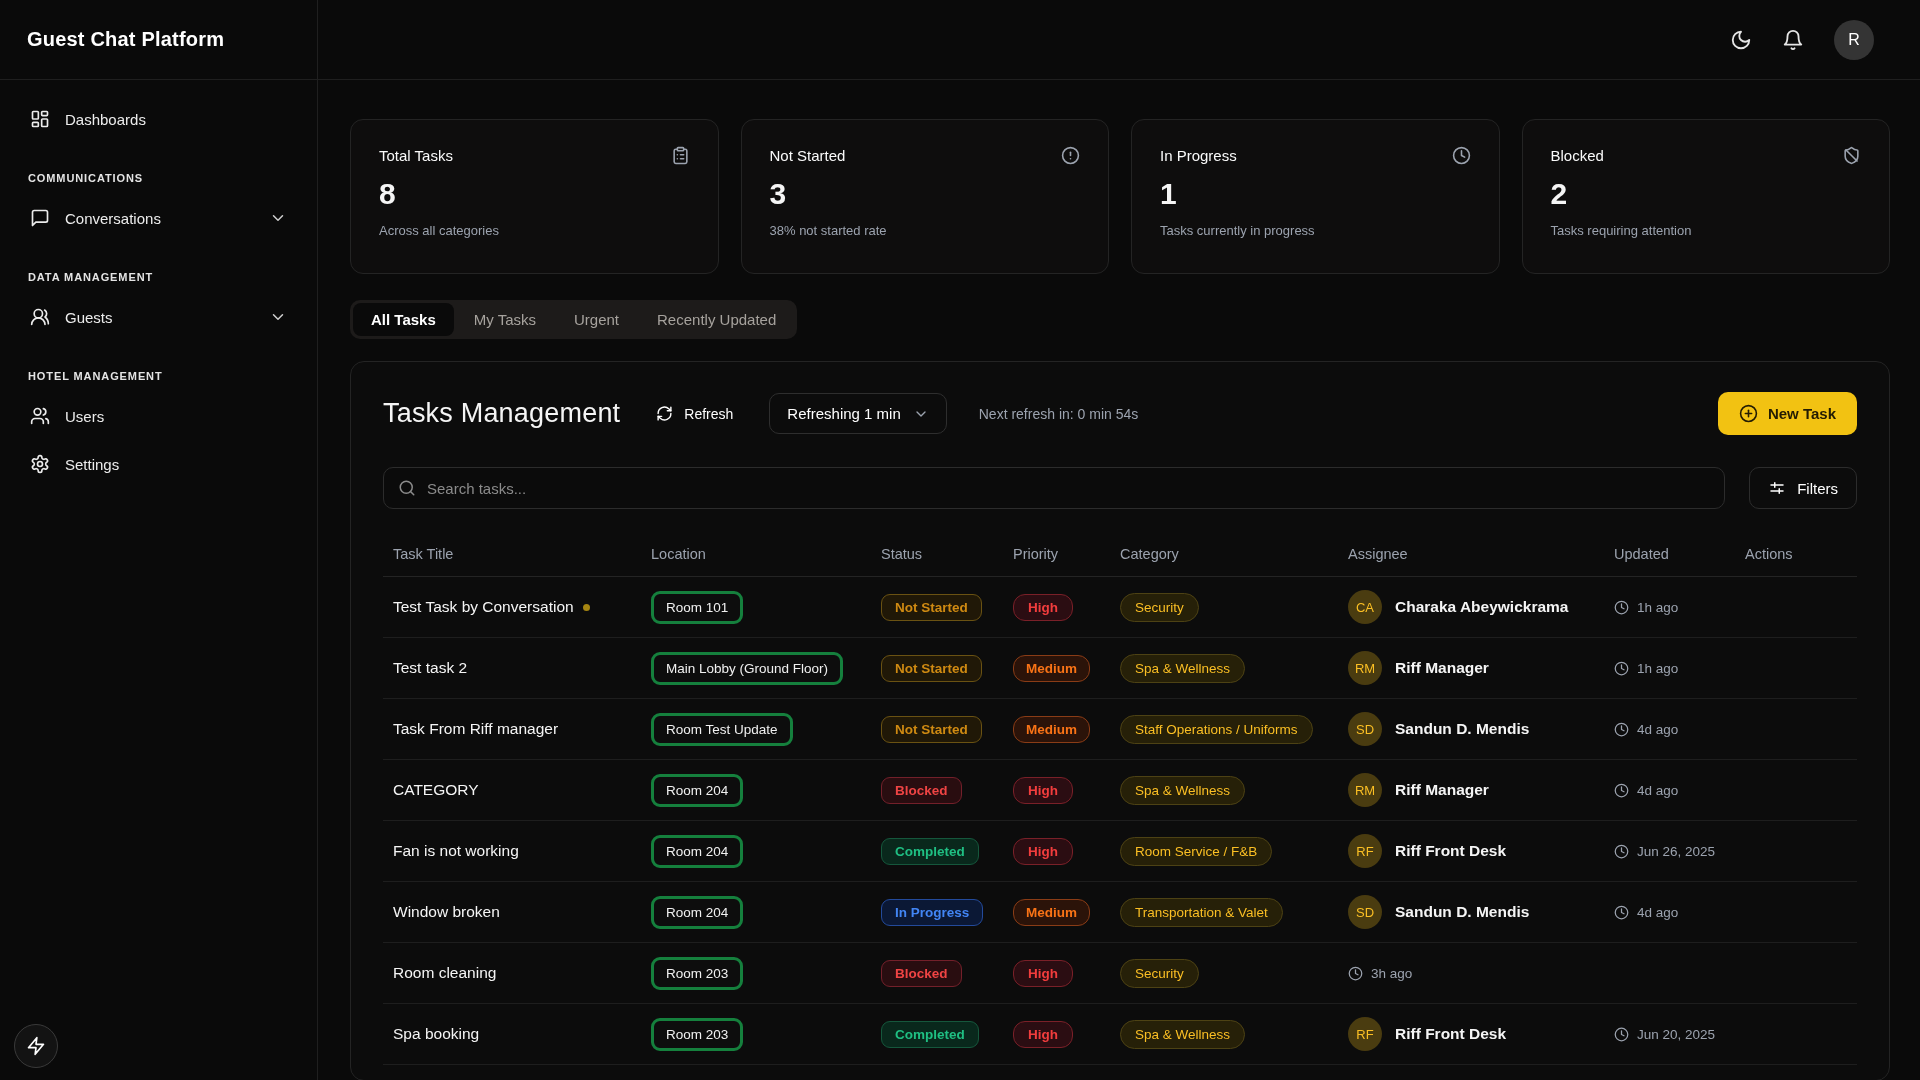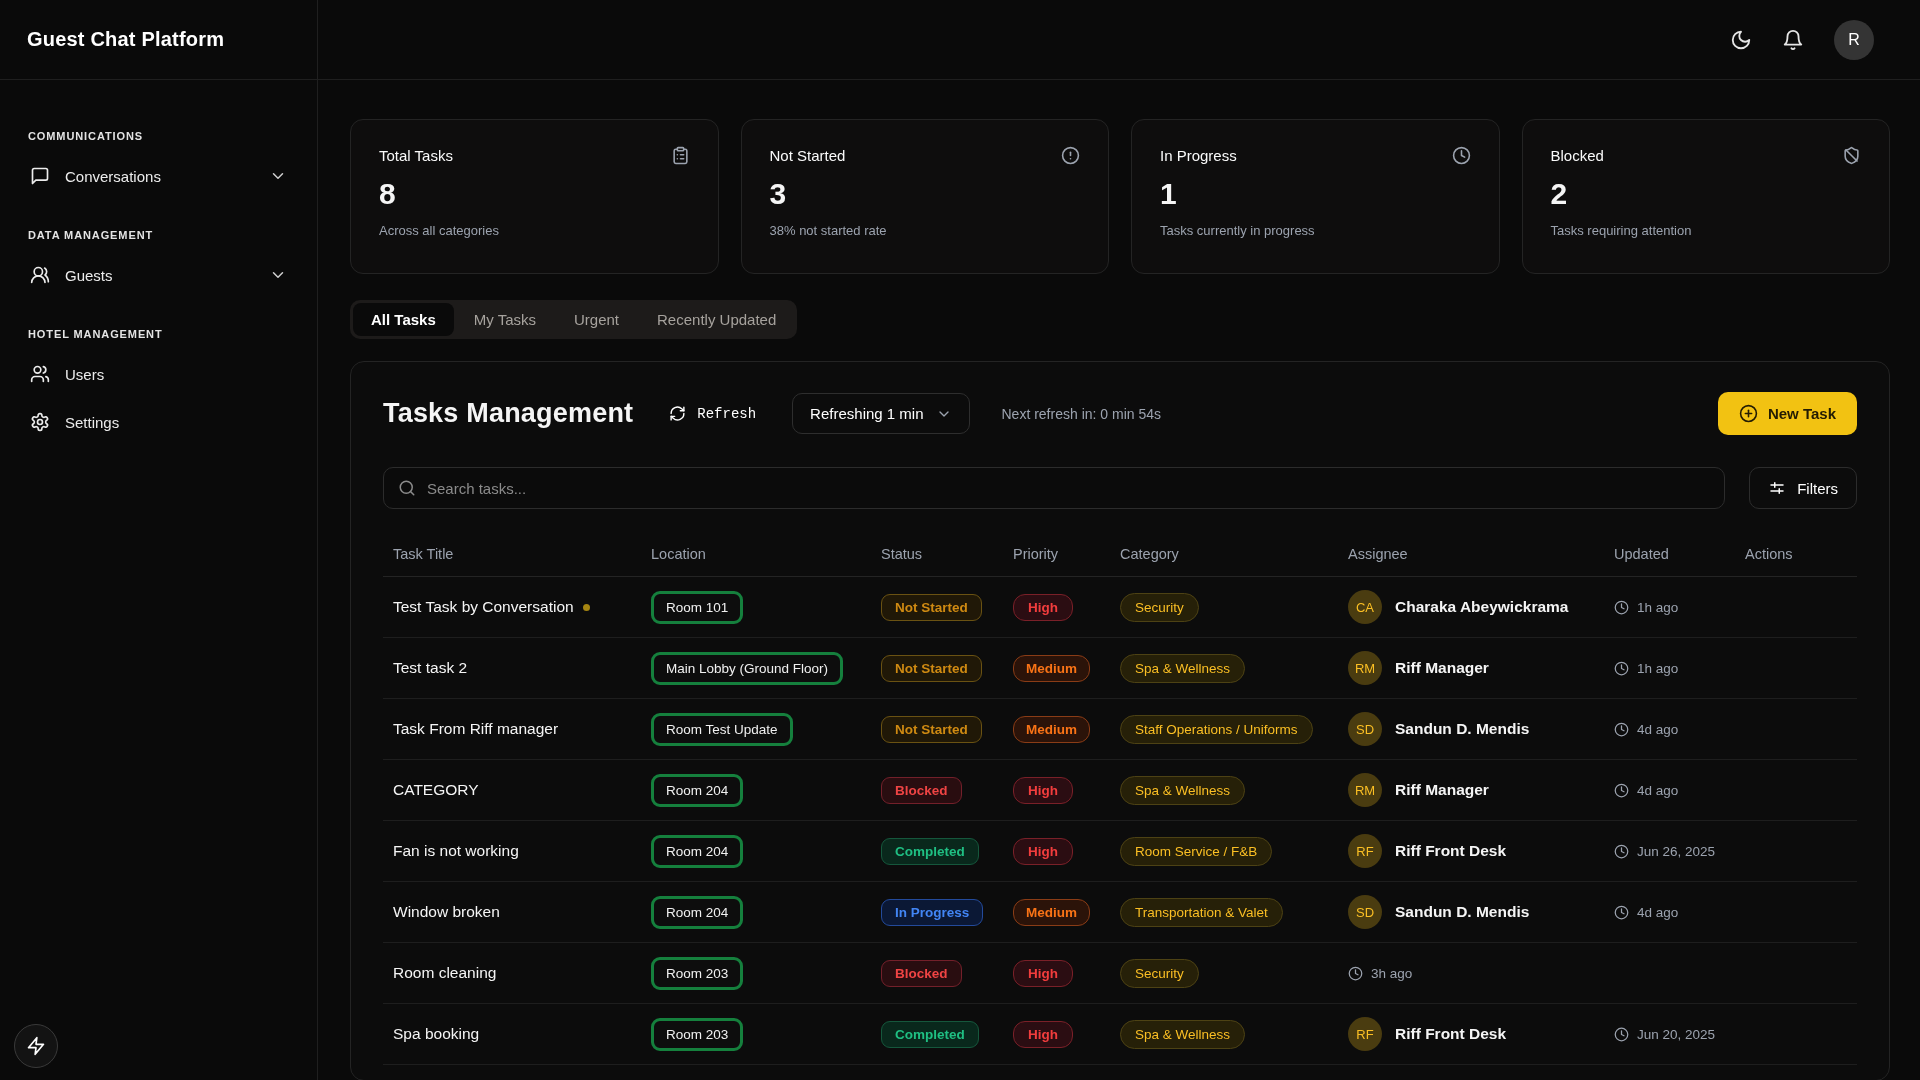--- a/index.html
+++ b/index.html
@@ -31,22 +31,22 @@
   .card-head svg{color:#9ca3af}
   .card-value{font-size:30px;font-weight:bold;margin-top:12px}
   .card-sub{font-size:13px;color:#9ca3af;margin-top:12px}
 
   .tabsbar{display:inline-flex;background:#1d1b1a;border-radius:10px;padding:3px;margin-top:26px;gap:2px}
   .tab{border:none;background:transparent;color:#a6a29d;font-size:15px;padding:8px 18px;border-radius:8px;font-family:inherit;cursor:pointer}
   .tab.active{background:#0a0a0a;color:#fff;font-weight:bold}
 
   .panel{margin-top:22px;background:#0c0c0c;border:1px solid #242424;border-radius:14px;padding:30px 32px;height:720px}
   .panel-head{display:flex;align-items:center}
-  .panel-title{font-size:27px;font-weight:bold;letter-spacing:.2px}
-  .refresh-btn{display:flex;align-items:center;gap:11px;margin-left:36px;background:none;border:none;color:#fff;font-size:14px;font-family:Liberation Mono, monospace;cursor:pointer}
+  .panel-title{font-size:27px;font-weight:normal;letter-spacing:.2px}
+  .refresh-btn{display:flex;align-items:center;gap:11px;margin-left:36px;background:none;border:none;color:#fff;font-size:14px;font-family:Liberation Sans, sans-serif;cursor:pointer}
   .interval-btn{display:flex;align-items:center;gap:12px;margin-left:36px;border:1px solid #2e2e2e;border-radius:10px;padding:11px 17px;font-size:15px;background:transparent;color:#fff;font-family:inherit;cursor:pointer}
   .interval-btn .chev2{color:#9ca3af;display:flex}
   .next-refresh{margin-left:32px;color:#9ca3af;font-size:14px}
   .newtask-btn{margin-left:auto;display:flex;align-items:center;gap:10px;background:#f2c212;color:#231c03;font-size:15px;font-weight:600;border:none;border-radius:10px;padding:12px 21px;font-family:inherit;cursor:pointer}
 
   .search-row{display:flex;margin-top:32px;gap:24px}
   .search-box{flex:1;display:flex;align-items:center;gap:11px;border:1px solid #2c2c2c;border-radius:10px;padding:0 14px;height:42px;background:#0b0b0b;color:#8b8b8b}
   .search-box input{flex:1;background:transparent;border:none;outline:none;color:#0f766e;font-size:15px;font-family:Liberation Sans, sans-serif}
   .search-box input::placeholder{color:#8b8b8b}
   .filters-btn{display:flex;align-items:center;gap:11px;border:1px solid #2c2c2c;background:transparent;color:#fff;border-radius:10px;padding:11px 18px;height:42px;font-size:15px;font-family:inherit;cursor:pointer}
@@ -72,20 +72,29 @@
   .tdot{display:inline-block;width:7px;height:7px;border-radius:50%;background:#a58511;margin-left:9px;vertical-align:middle}
 </style>
 </head>
 <body>
 
 <div class="app">
 
   <aside>
     <div class="brand">Guest Chat Platform</div>
     <nav id="sidebar-nav">
+        <div class="nav-item">
+          <svg width="20" height="20" viewBox="0 0 24 24" fill="none" stroke="currentColor" stroke-width="2" stroke-linecap="round" stroke-linejoin="round">
+            <rect width="7" height="9" x="3" y="3" rx="1"></rect>
+            <rect width="7" height="5" x="14" y="3" rx="1"></rect>
+            <rect width="7" height="9" x="14" y="12" rx="1"></rect>
+            <rect width="7" height="5" x="3" y="16" rx="1"></rect>
+          </svg>
+          <span>Dashboards</span>
+        </div>
         <div class="nav-label">COMMUNICATIONS</div>
         <div class="nav-item">
           <svg width="20" height="20" viewBox="0 0 24 24" fill="none" stroke="currentColor" stroke-width="2" stroke-linecap="round" stroke-linejoin="round">
             <path d="M21 15a2 2 0 0 1-2 2H7l-4 4V5a2 2 0 0 1 2-2h14a2 2 0 0 1 2 2z"></path>
           </svg>
           <span>Conversations</span>
           <span class="chev">
             <svg width="18" height="18" viewBox="0 0 24 24" fill="none" stroke="currentColor" stroke-width="2" stroke-linecap="round" stroke-linejoin="round">
               <path d="m6 9 6 6 6-6"></path>
             </svg>

